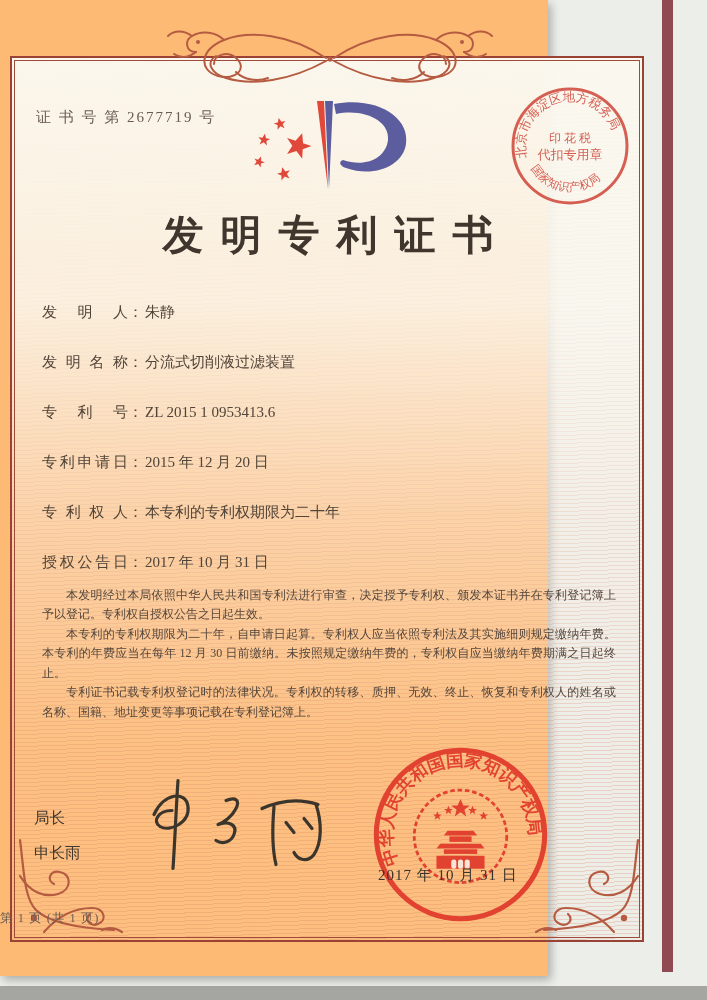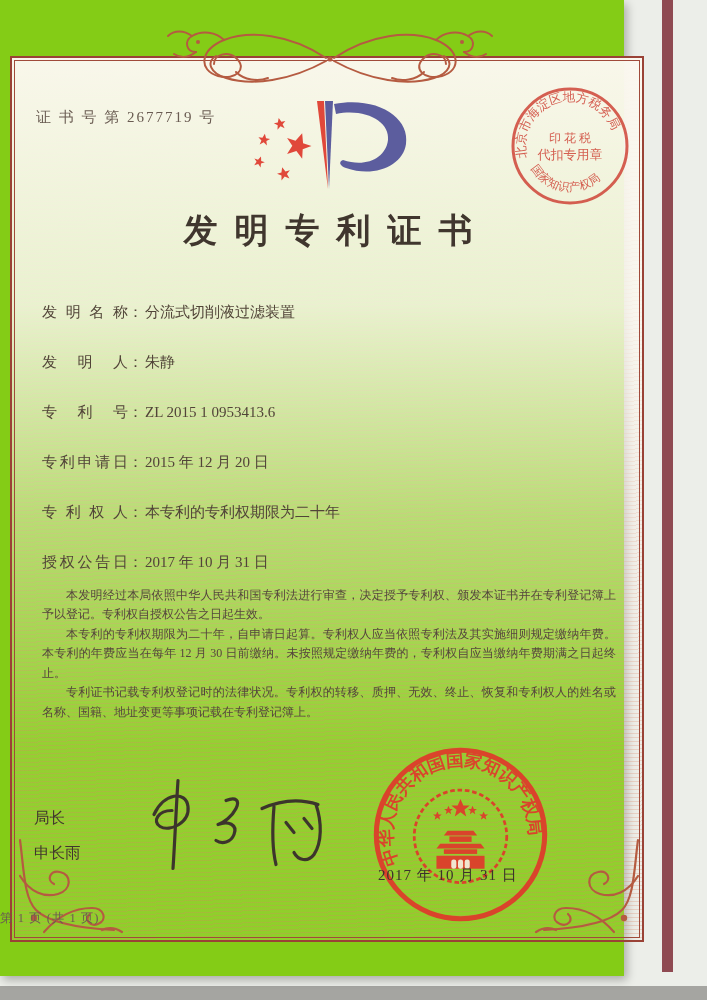--- a/index.html
+++ b/index.html
@@ -2,22 +2,22 @@
 <html><head>
 <meta charset="utf-8">
 <style>
   * { margin:0; padding:0; box-sizing:border-box; }
   html,body { width:707px; height:1000px; overflow:hidden; }
   body { background:#eceee9; font-family:"Liberation Serif","DejaVu Serif",serif; position:relative; }
 
   .scan-bottom-band { position:absolute; left:0; top:986px; width:707px; height:14px; background:#a5a5a1; }
   .booklet-edge { position:absolute; left:662px; top:0; width:11px; height:972px; background:#8f4a52; }
 
-  .paper { position:absolute; left:0; top:0; width:624px; height:976px;
-           background:#84cc16; box-shadow:3px 4px 9px rgba(0,0,0,0.28); }
+  .paper { position:absolute; left:0; top:0; width:548px; height:976px;
+           background:#fdba74; box-shadow:3px 4px 9px rgba(0,0,0,0.28); }
 
   .frame { position:absolute; left:10px; top:56px; width:634px; height:886px;
            border:2.5px solid #9a4236;
            background-image:
              linear-gradient(180deg, rgba(251,248,239,0.98) 0%, rgba(251,248,239,0.85) 28%,
                              rgba(250,240,231,0.45) 52%, rgba(249,231,219,0.14) 78%, rgba(249,229,216,0.10) 100%),
              repeating-linear-gradient(178deg, rgba(213,118,86,0.28) 0px, rgba(213,118,86,0.28) 1px,
                              rgba(255,255,255,0) 1px, rgba(255,255,255,0) 4px);
   }
   .frame::before { content:""; position:absolute; inset:2px; border:1px solid #a04a3a; pointer-events:none; }
@@ -25,21 +25,21 @@
   .ornament { position:absolute; pointer-events:none; }
   .dragon-ornament { left:140px; top:28px; width:380px; height:62px; }
   .flourish-left  { left:14px;  top:836px; width:112px; height:104px; }
   .flourish-right { left:532px; top:836px; width:112px; height:104px; }
 
   .cert-number { position:absolute; left:36px; top:108px; font-size:15px; letter-spacing:2px; color:#6a5c52; }
 
   .logo { position:absolute; left:246px; top:96px; width:176px; height:100px; }
 
   .title { position:absolute; left:58px; top:208px; width:540px; text-align:center;
-           font-size:34px; font-weight:600; letter-spacing:17px; text-indent:17px; color:#40362e; }
+           font-size:41px; font-weight:600; letter-spacing:17px; text-indent:17px; color:#40362e; }
 
   .fields { position:absolute; left:42px; top:303px; width:570px; }
   .field-row { height:20px; margin-bottom:30px; font-size:15px; color:#514438; white-space:nowrap; }
   .field-label { display:inline-block; width:86px; text-align:justify; text-align-last:justify; vertical-align:bottom; }
   .field-colon { display:inline-block; margin-right:2px; }
 
   .paragraphs { position:absolute; left:42px; top:586px; width:574px;
                 font-size:12px; line-height:1.62; text-align:justify; color:#54463c; }
   .paragraphs p { text-indent:2em; margin:0; }
 
@@ -115,24 +115,24 @@
     <use href="#star" transform="translate(34,28) scale(0.62) rotate(-12)" fill="#e0483a"></use>
     <use href="#star" transform="translate(18,44) scale(0.62) rotate(8)" fill="#e0483a"></use>
     <use href="#star" transform="translate(13,66) scale(0.58) rotate(20)" fill="#e0483a"></use>
     <use href="#star" transform="translate(38,78) scale(0.7) rotate(-15)" fill="#e0483a"></use>
   </svg>
 
   <div class="title">发明专利证书</div>
 
   <div class="fields">
     <div class="field-row">
+      <span class="field-label">发明人</span><span class="field-colon">：</span><span>朱静</span>
+    </div>
+    <div class="field-row">
       <span class="field-label">发明名称</span><span class="field-colon">：</span><span>分流式切削液过滤装置</span>
-    </div>
-    <div class="field-row">
-      <span class="field-label">发明人</span><span class="field-colon">：</span><span>朱静</span>
     </div>
     <div class="field-row">
       <span class="field-label">专利号</span><span class="field-colon">：</span><span>ZL 2015 1 0953413.6</span>
     </div>
     <div class="field-row">
       <span class="field-label">专利申请日</span><span class="field-colon">：</span><span>2015 年 12 月 20 日</span>
     </div>
     <div class="field-row">
       <span class="field-label">专利权人</span><span class="field-colon">：</span><span>本专利的专利权期限为二十年</span>
     </div>

